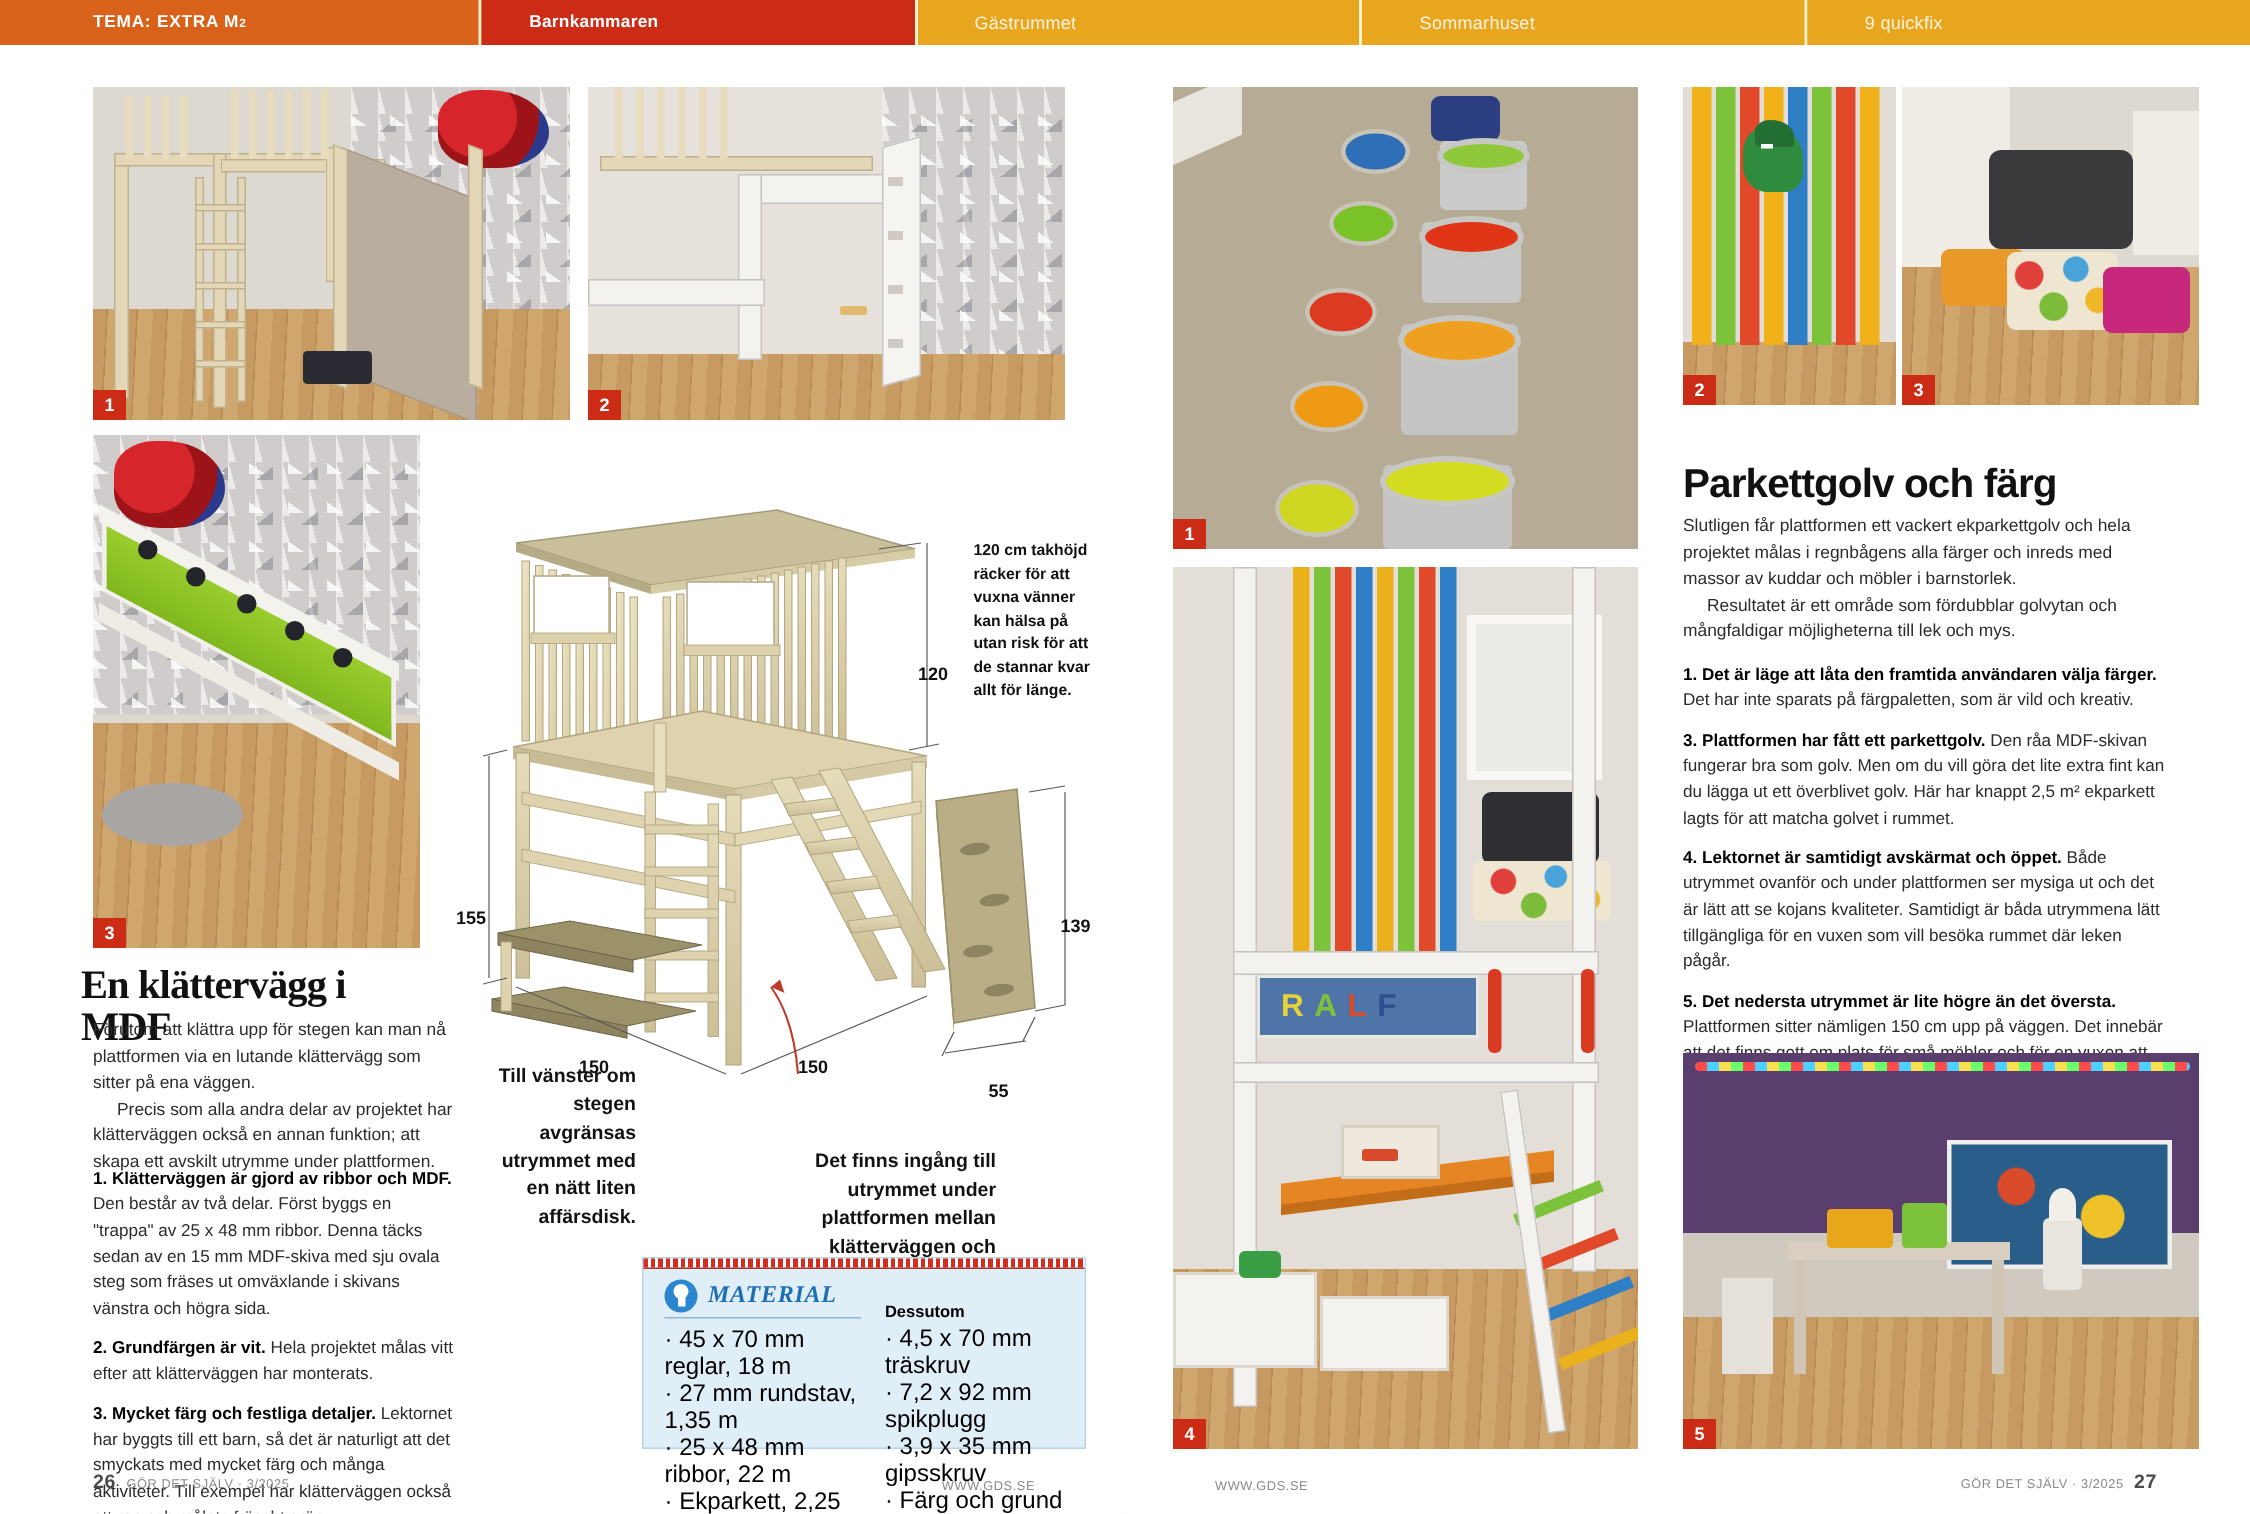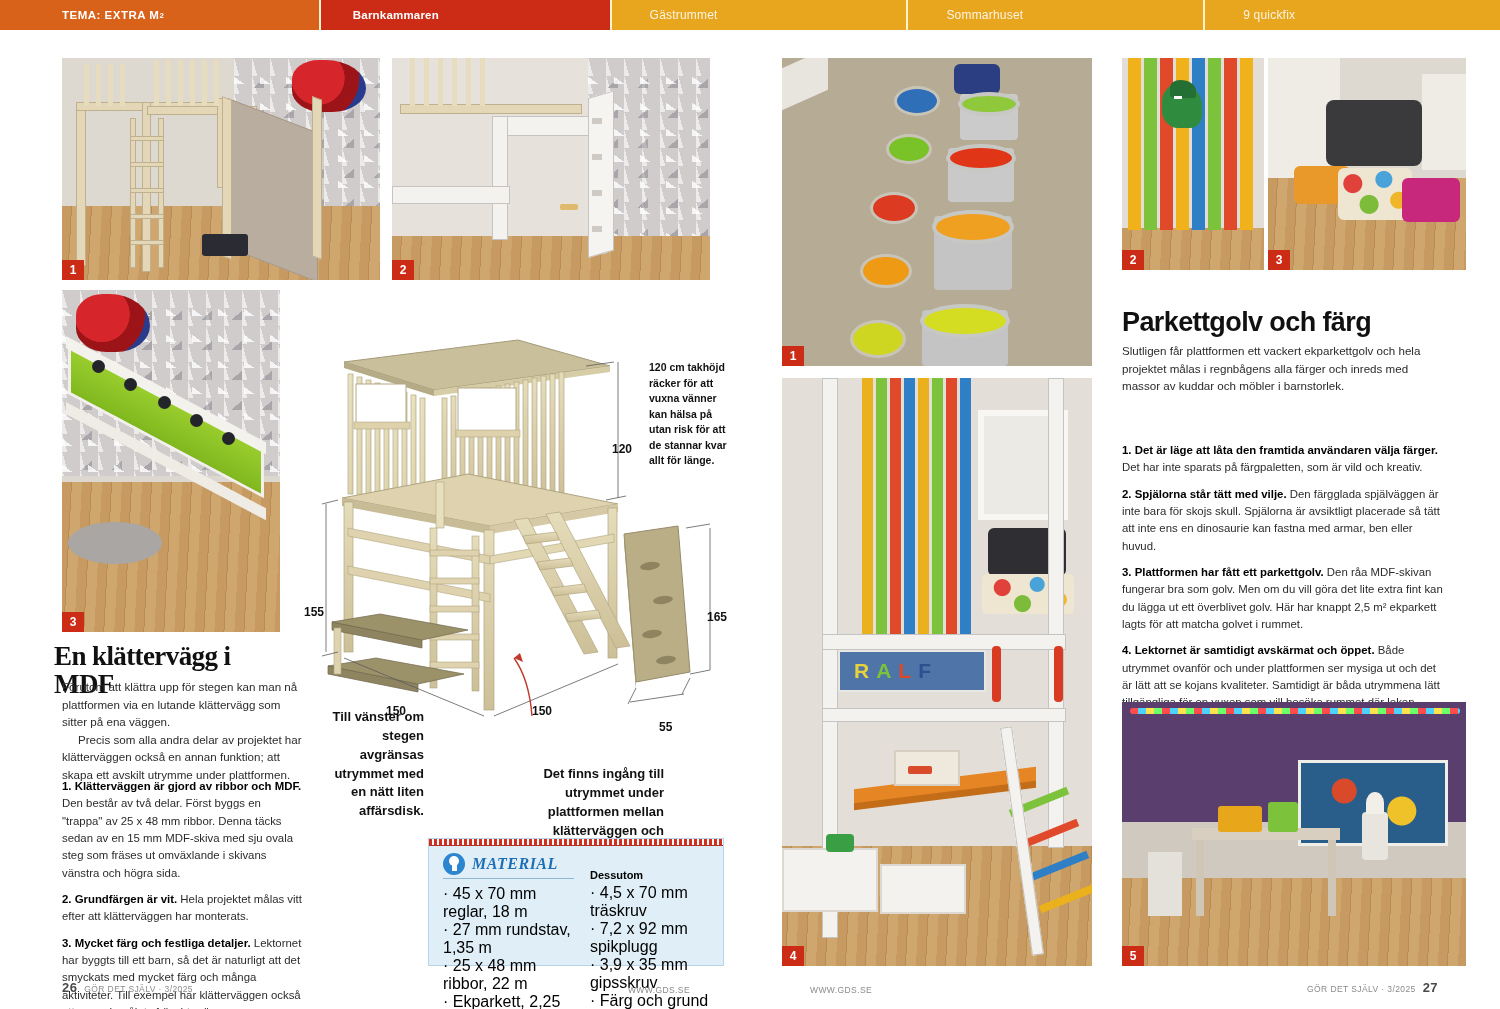--- a/index.html
+++ b/index.html
@@ -373,21 +373,21 @@
       </g>
 
       <path d="M214,394 C212,368 206,350 196,336" stroke="#c0392b" stroke-width="1.4" fill="none"></path>
       <path d="M196,336 l9,4 l-3,-9 z" fill="#c0392b"></path>
     </svg>
 
     <div class="dimtext" style="left:294px;top:120px;">120</div>
     <div class="dimtext" style="left:-14px;top:283px;">155</div>
     <div class="dimtext" style="left:68px;top:382px;">150</div>
     <div class="dimtext" style="left:214px;top:382px;">150</div>
-    <div class="dimtext" style="left:389px;top:288px;">165</div>
+    <div class="dimtext" style="left:389px;top:288px;">139</div>
     <div class="dimtext" style="left:341px;top:398px;">55</div>
   </div>
 
   <div class="noteblk" style="left:649px;top:330px;width:86px;">120 cm takhöjd räcker för att vuxna vänner kan hälsa på utan risk för att de stannar kvar allt för länge.</div>
   <div class="callout" style="left:316px;top:678px;width:108px;">Till vänster om stegen avgränsas utrymmet med en nätt liten affärsdisk.</div>
   <div class="callout" style="left:512px;top:735px;width:152px;">Det finns ingång till utrymmet under plattformen mellan klätterväggen och stegen.</div>
 
   <div class="matbox" style="left:428px;top:808px;width:296px;height:128px;">
     <div class="rule"></div>
     <div style="padding:14px 14px 8px 14px;">
@@ -485,28 +485,26 @@
                              radial-gradient(circle at 82% 62%, #f0b62a 0 8px, transparent 9px);"></div>
       <div style="position:absolute;left:134px;top:120px;width:58px;height:44px;background:#c8287c;border-radius:6px;"></div>
       <div style="position:absolute;left:154px;top:16px;width:44px;height:96px;background:#efece6;"></div>
     </div>
     <div class="badge">3</div>
   </div>
 
   <h1 class="headline" style="position:absolute;left:372px;top:278px;width:320px;">Parkettgolv och färg</h1>
   <div class="ingress" style="position:absolute;left:372px;top:312px;width:326px;">
     <span>Slutligen får plattformen ett vackert ekparkettgolv och hela projektet målas i regnbågens alla färger och inreds med massor av kuddar och möbler i barnstorlek.</span>
+    <span class="ind">Resultatet är ett område som fördubblar golvytan och mångfaldigar möjligheterna till lek och mys.</span>
   </div>
 
   <div class="steps" style="position:absolute;left:372px;top:412px;width:326px;">
     <p>
       <b>1. Det är läge att låta den framtida användaren välja färger.</b><span> Det har inte sparats på färgpaletten, som är vild och kreativ.</span>
-    </p>
-    <p>
-      <b>2. Spjälorna står tätt med vilje.</b><span> Den färgglada spjälväggen är inte bara för skojs skull. Spjälorna är avsiktligt placerade så tätt att inte ens en dinosaurie kan fastna med armar, ben eller huvud.</span>
     </p>
     <p>
       <b>3. Plattformen har fått ett parkettgolv.</b><span> Den råa MDF-skivan fungerar bra som golv. Men om du vill göra det lite extra fint kan du lägga ut ett överblivet golv. Här har knappt 2,5 m² ekparkett lagts för att matcha golvet i rummet.</span>
     </p>
     <p>
       <b>4. Lektornet är samtidigt avskärmat och öppet.</b><span> Både utrymmet ovanför och under plattformen ser mysiga ut och det är lätt att se kojans kvaliteter. Samtidigt är båda utrymmena lätt tillgängliga för en vuxen som vill besöka rummet där leken pågår.</span>
     </p>
     <p>
       <b>5. Det nedersta utrymmet är lite högre än det översta.</b><span> Plattformen sitter nämligen 150 cm upp på väggen. Det innebär att det finns gott om plats för små möbler och för en vuxen att hälsa på.</span>
     </p>

